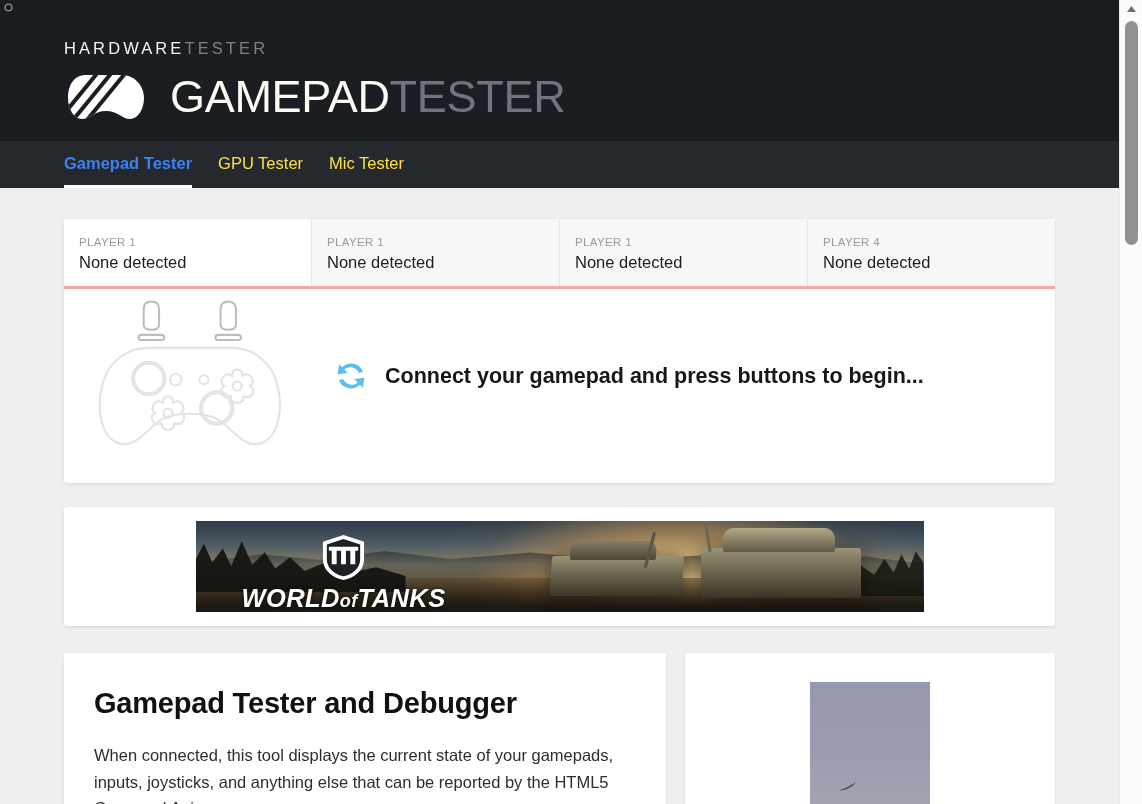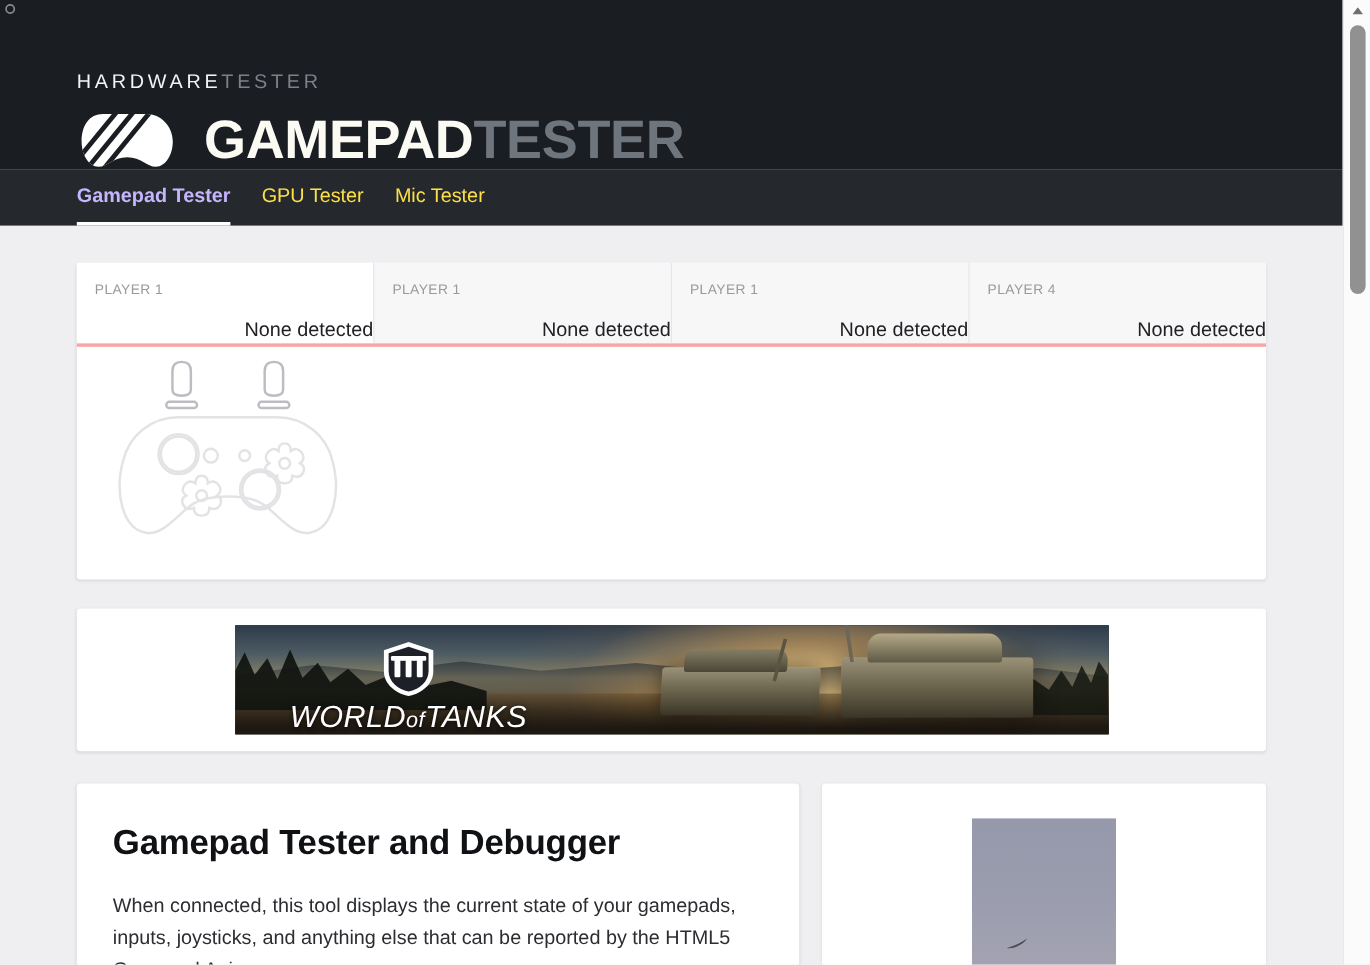--- a/index.html
+++ b/index.html
@@ -23,39 +23,39 @@
   }
 
   
   .site-header {
     background: #1a1d21;
     height: 141px;
     padding: 0 0 0 64px;
     position: relative;
   }
   .brand-small {
-    padding-top: 60px;
+    padding-top: 40px;
     font-size: 16.5px;
     letter-spacing: 3.1px;
     font-weight: 400;
     line-height: 1;
   }
   .brand-small .bs-a { color: #f4f4f4; }
   .brand-small .bs-b { color: #7c8288; }
 
   .brand-main {
     display: flex;
     align-items: center;
     margin-top: 14px;
   }
   .pad-logo { width: 84px; height: 52px; flex: 0 0 auto; }
   .brand-title {
     margin-left: 22px;
     font-size: 45px;
-    font-weight: 700;
+    font-weight: 400;
     letter-spacing: -0.3px;
     line-height: 1;
     white-space: nowrap;
   }
   .brand-title .bt-a { color: #fbfbf4; }
   .brand-title .bt-b { color: #6e757c; }
 
   
   .nav-tabs {
     background: #25282c;
@@ -67,21 +67,21 @@
   .nav-tab {
     display: flex;
     align-items: center;
     color: #fde047;
     font-size: 16.5px;
     margin-right: 26px;
     position: relative;
     cursor: pointer;
     padding-bottom: 2px;
   }
-  .nav-tab.active { color: #c4b5fd; font-weight: bold; }
+  .nav-tab.active { color: #3b82f6; font-weight: bold; }
   .nav-tab.active::after {
     content: "";
     position: absolute;
     left: 0; right: 0; bottom: 0;
     height: 3px;
     background: #ffffff;
   }
 
   
   .content { padding: 0 64px; }
@@ -109,23 +109,22 @@
   .player-tab:first-child { border-left: none; background: #ffffff; }
   .player-label {
     font-size: 11.5px;
     color: #9a9a9e;
     letter-spacing: 0.35px;
     line-height: 1.3;
   }
   .player-status {
     font-size: 16.5px;
     color: #202124;
-    margin-top: 15px;
+    margin-top: 2px;
     line-height: 1.3;
-    text-align: right;
   }
 
   
   .prompt-area {
     display: flex;
     align-items: center;
     padding: 22px 0 42px 0;
     height: 194px;
   }
   .pad-illustration { width: 205px; flex: 0 0 auto; margin-left: 31px; }
@@ -212,21 +211,21 @@
   .ad-logo-wrap {
     position: absolute; left: 46px; top: 13px;
     display: flex; flex-direction: column; align-items: center;
     z-index: 5;
   }
   .wot-shield { width: 47px; height: 47px; }
   .wot-words {
     margin-top: 3px;
     color: #ffffff;
     font-size: 25.5px;
-    font-weight: normal;
+    font-weight: bold;
     font-style: italic;
     letter-spacing: 0.4px;
     white-space: nowrap;
     text-shadow: 0 1px 4px rgba(0,0,0,0.8);
   }
   .wot-words .wot-of { font-size: 18px; }
   .ad-cta {
     position: absolute; right: 22px; top: 50%;
     transform: translateY(-50%);
     background: linear-gradient(to bottom, #f4692a 0%, #e8530f 48%, #c33c06 100%);
@@ -401,20 +400,29 @@
               <circle cx="85" cy="63" r="3.5"></circle>
 
               <path d="M111 55 q4 0 4 5 q4 -3 7 1 q3 4 -1 7 q4 2 2 6 q-2 4 -7 2 q0 5 -5 5 q-5 0 -5 -5 q-5 2 -7 -2 q-2 -4 2 -6 q-4 -3 -1 -7 q3 -4 7 -1 q0 -5 4 -5 Z"></path>
               <circle cx="111" cy="68" r="3.5"></circle>
 
               <path d="M57 76 q4 0 4 5 q4 -3 7 1 q3 4 -1 7 q4 2 2 6 q-2 4 -7 2 q0 5 -5 5 q-5 0 -5 -5 q-5 2 -7 -2 q-2 -4 2 -6 q-4 -3 -1 -7 q3 -4 7 -1 q0 -5 4 -5 Z"></path>
               <circle cx="57" cy="89" r="3.5"></circle>
             </g>
           </svg>
 
+          <div class="prompt-right">
+            <svg class="sync-icon" viewBox="0 0 34 34">
+              <g fill="#5bbfe8">
+                <path d="M17 4.5 c5.5 0 10.2 3.4 12 8.2 l-4.2 1.2 c-1.4-3.3-4.7-5.6-8.5-5.6 c-2.3 0-4.4 0.9-6 2.3 l3.4 3.4 l-10 1.3 l1.3-10 l3 3 C10.6 5.9 13.6 4.5 17 4.5 Z"></path>
+                <path d="M17 29.5 c-5.5 0-10.2-3.4-12-8.2 l4.2-1.2 c1.4 3.3 4.7 5.6 8.5 5.6 c2.3 0 4.4-0.9 6-2.3 l-3.4-3.4 l10-1.3 l-1.3 10 l-3-3 C23.4 28.1 20.4 29.5 17 29.5 Z"></path>
+              </g>
+            </svg>
+            <div class="prompt-text">Connect your gamepad and press buttons to begin...</div>
+          </div>
         </div>
       </section>
 
       <section class="card ad-card">
         <div class="ad-banner">
           <div class="ad-sky"></div>
           <div class="ad-hills"></div>
           <div class="ad-ground"></div>
           <div class="ad-trees-l"></div>
           <div class="ad-trees-r"></div>

